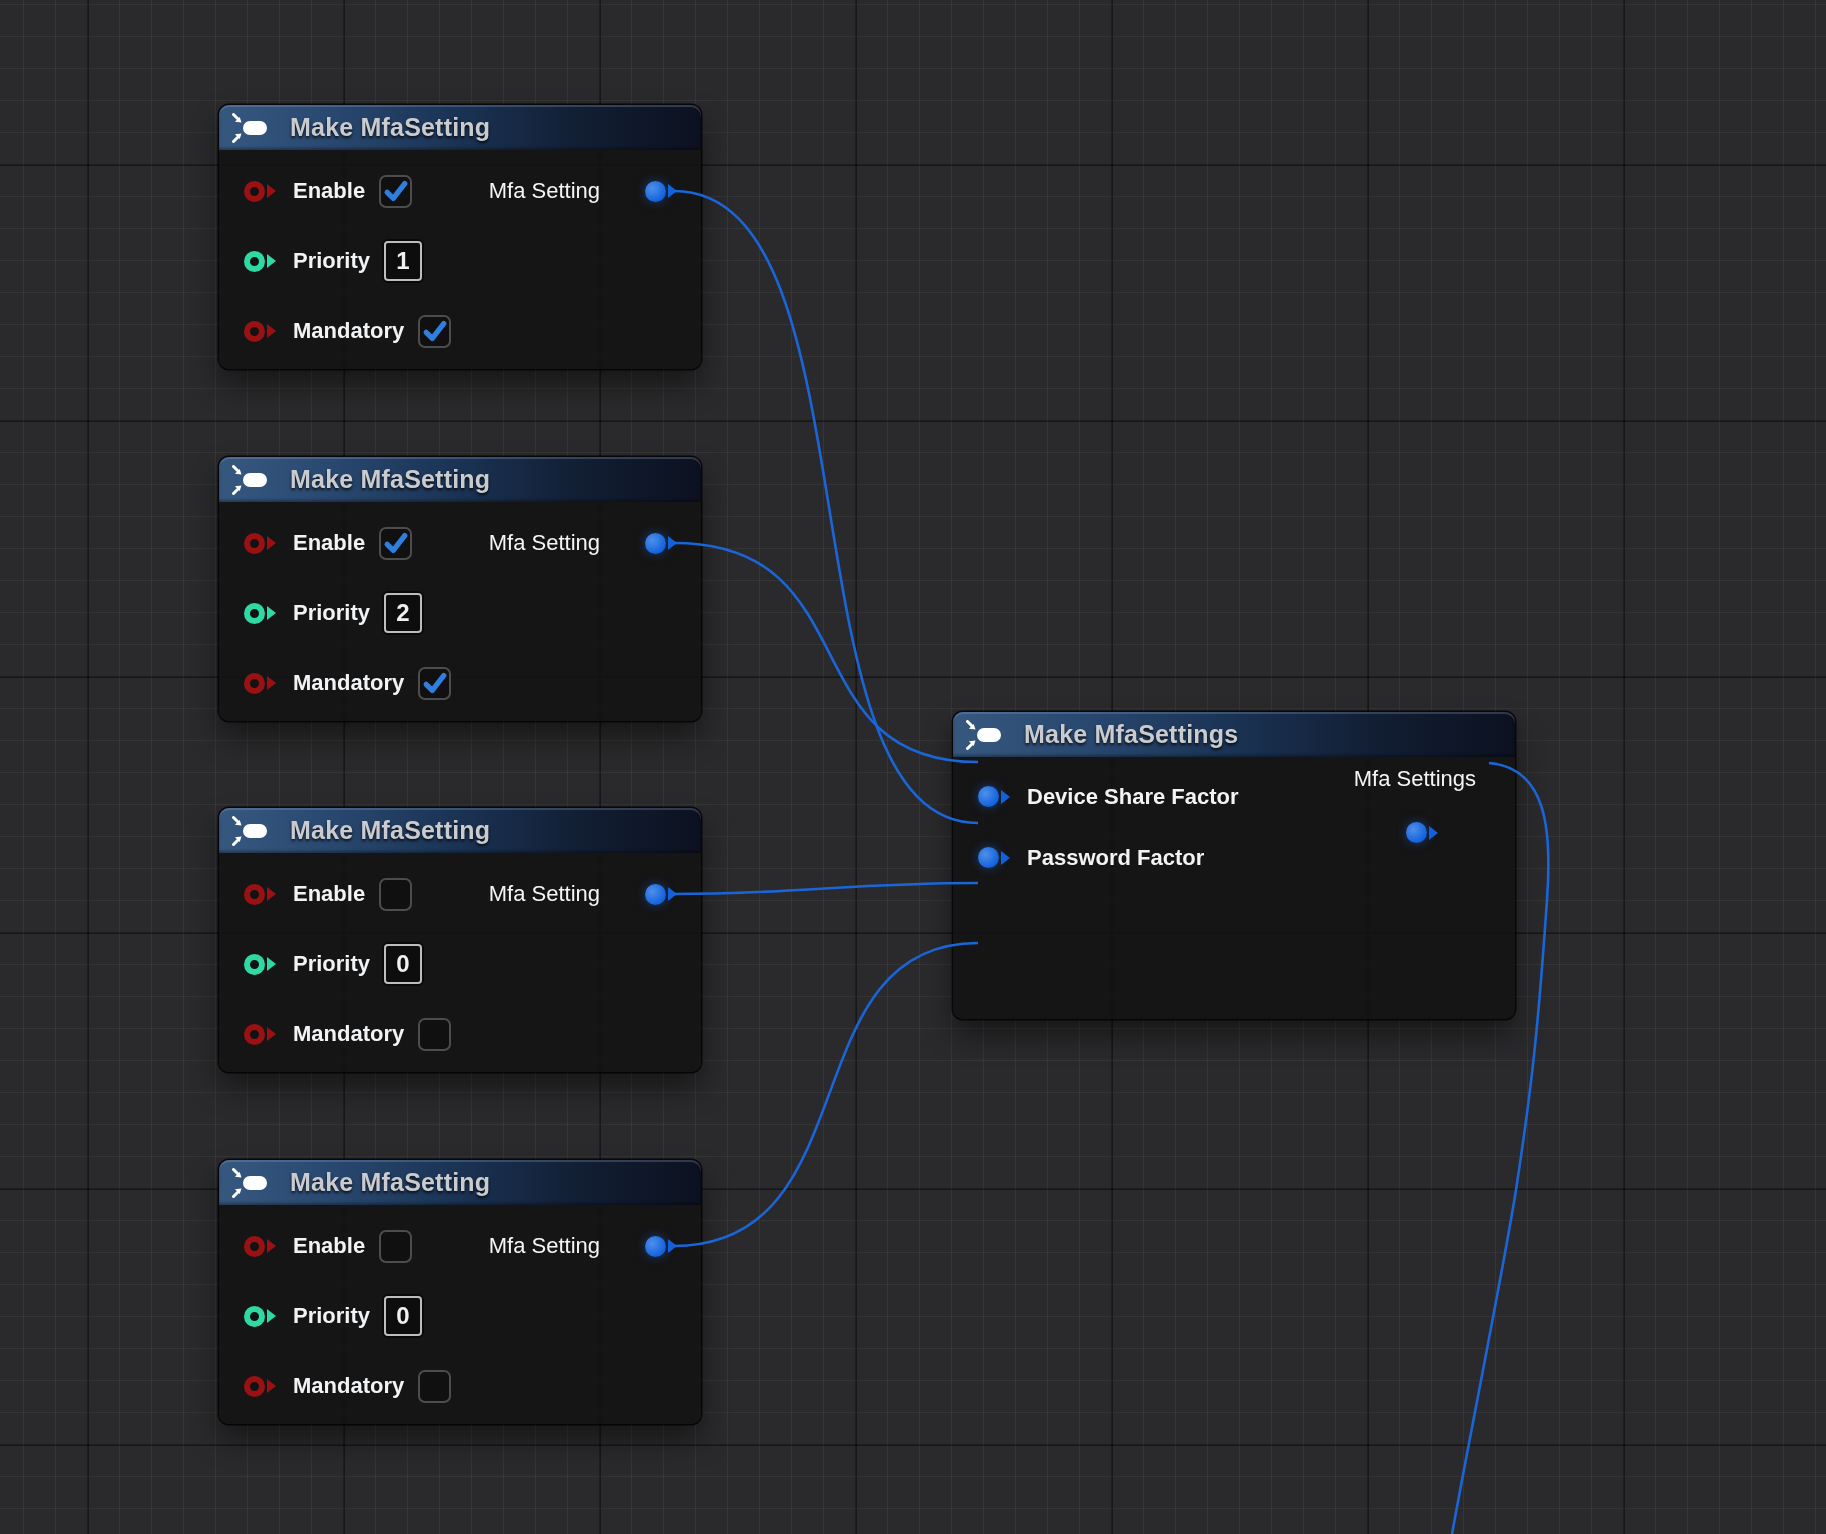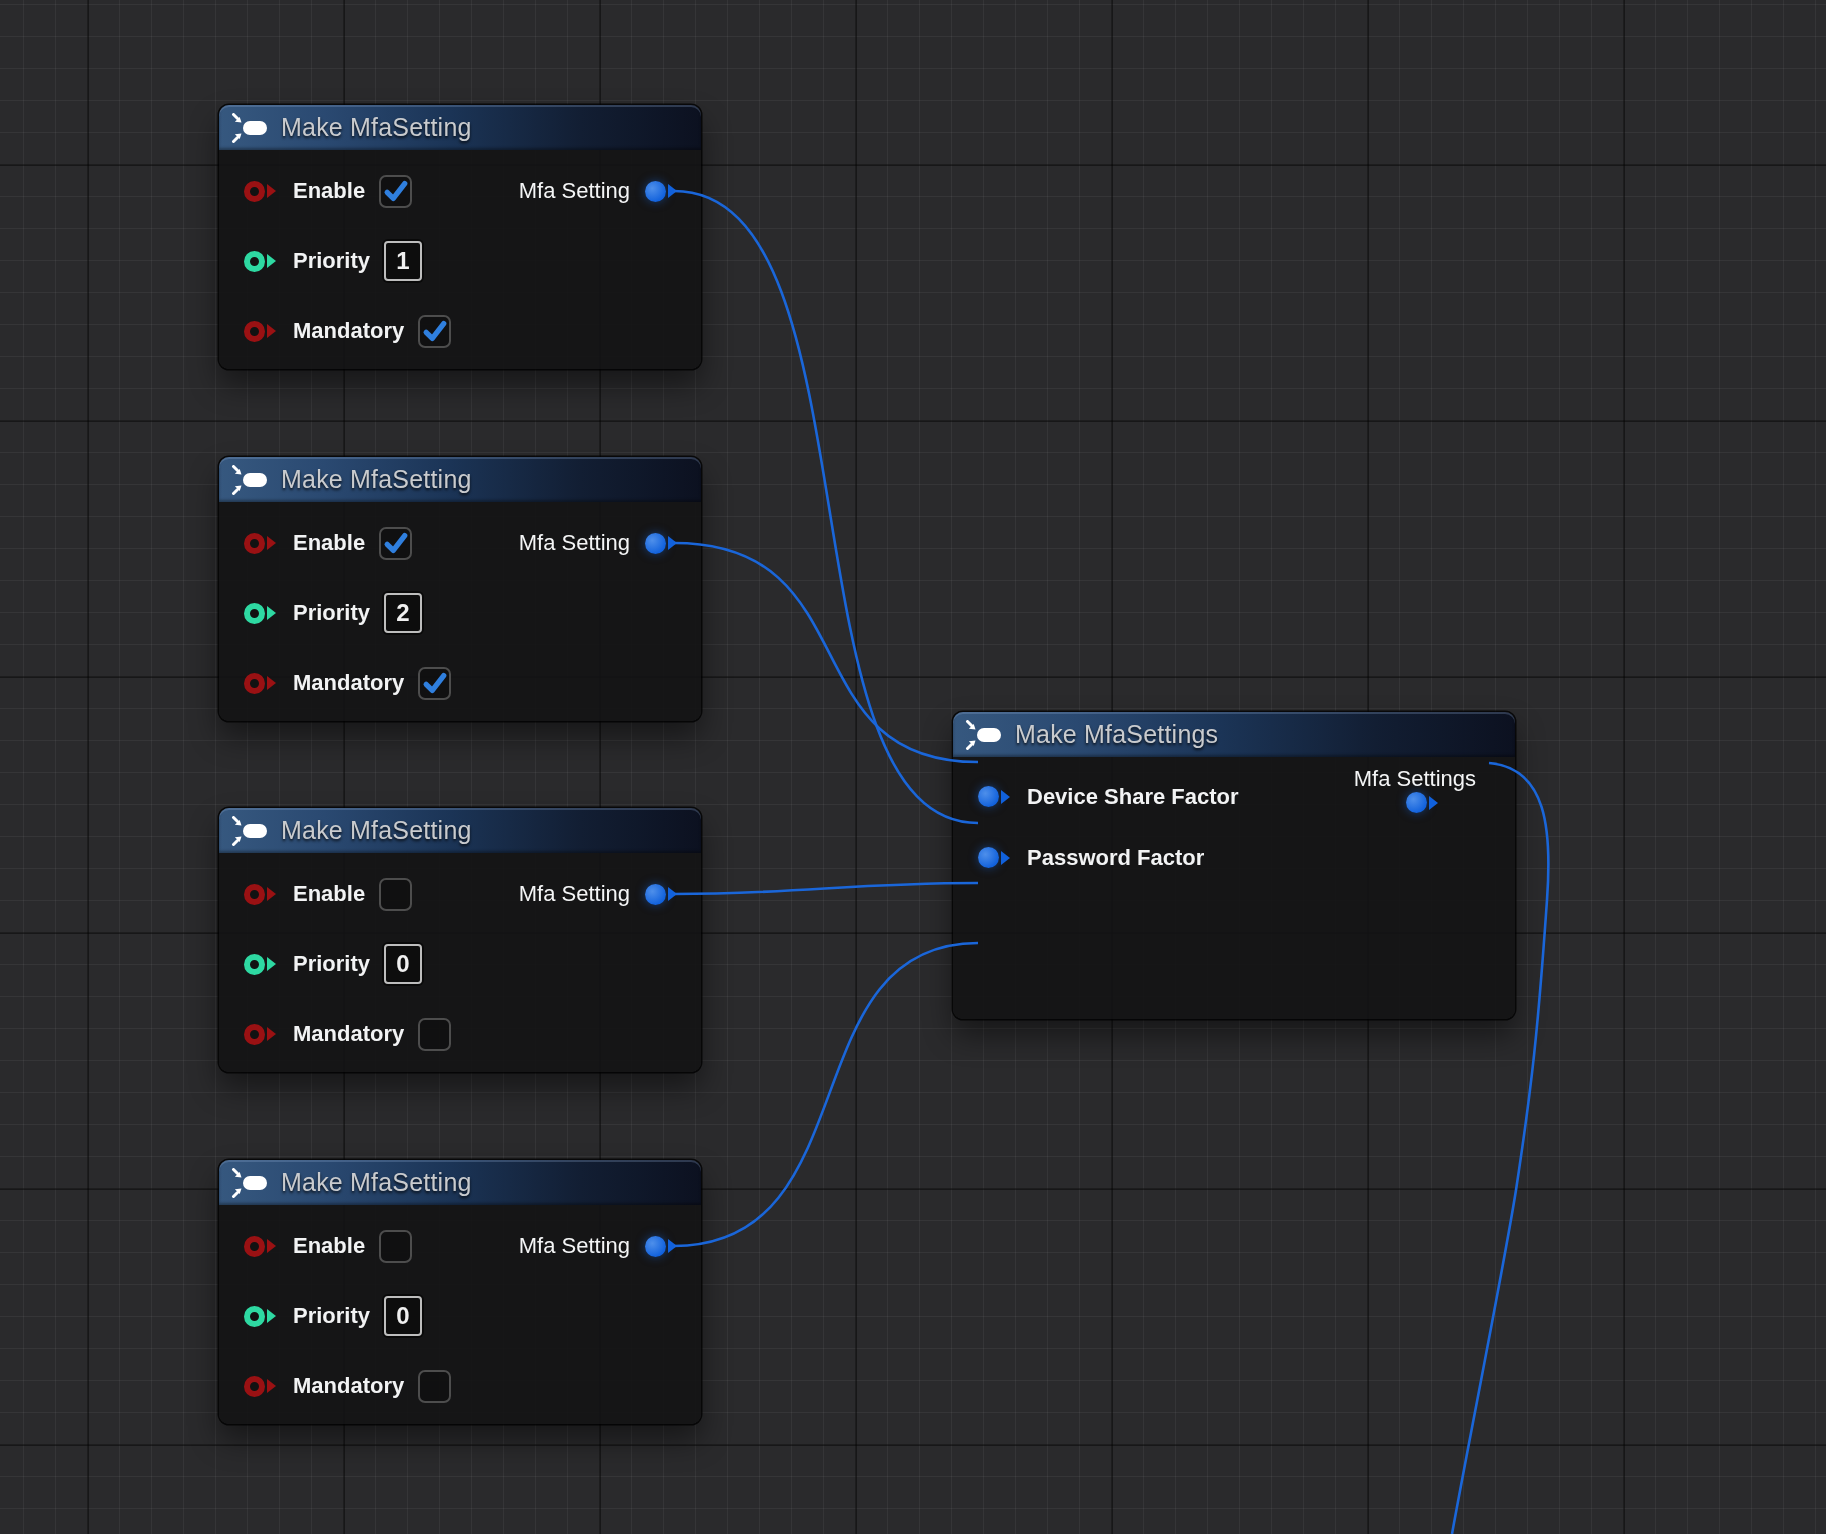--- a/index.html
+++ b/index.html
@@ -23,22 +23,22 @@
     box-shadow:0 0 0 1.5px rgba(0,0,0,.78), 0 16px 30px rgba(0,0,0,.45);
   }
   .node-header{
     height:45px;border-radius:10px 10px 0 0;display:flex;align-items:center;
     padding:0 16px 0 12px;
     background:linear-gradient(to right,#36587F 0%,#2A4971 22%,#1B3456 48%,#121E33 75%,#0C1120 100%);
     box-shadow:inset 0 2px 0 rgba(150,180,220,.25), inset 0 -2px 3px rgba(0,0,0,.35);
   }
   .hicon{flex:0 0 auto;margin-right:10px;}
   .node-title{
-    font-size:25px;font-weight:400;color:#C9CBCE;letter-spacing:.2px;
-    text-shadow:0 2px 3px rgba(0,0,0,.8);white-space:nowrap;
+    font-size:25px;font-weight:700;color:#C9CBCE;letter-spacing:.2px;
+    text-shadow:0 2px 3px rgba(0,0,0,.8);white-space:nowrap;margin-left:9px;
   }
   .rows{padding-top:6px;}
   .row{height:70px;display:flex;align-items:center;padding-left:25px;font-weight:bold;}
   .node--wide .rows{padding-top:9px;}
   .node--wide .row{height:61px;}
   .pin{display:flex;align-items:center;flex:0 0 auto;}
   .pin-c{width:21px;height:21px;border-radius:50%;box-sizing:border-box;}
   .pin--ring .pin-c{border:6px solid var(--pc);background:#121212;}
   .pin--fill .pin-c{
     background:radial-gradient(circle at 35% 35%, #4E8FEA, var(--pc) 72%);
@@ -51,21 +51,21 @@
     margin-left:14px;width:33px;height:33px;box-sizing:border-box;border-radius:7px;
     border:2.5px solid #4D4D4D;background:rgba(10,10,10,.45);
     display:flex;align-items:center;justify-content:center;
   }
   .numbox{
     margin-left:14px;min-width:22px;height:36px;padding:0 6px;box-sizing:content-box;
     border-radius:4px;border:2px solid #BDBDBD;background:#0D0D0D;
     color:#F0F0F0;font-size:24px;display:flex;align-items:center;justify-content:center;
     box-shadow:0 0 0 2px rgba(0,0,0,.55);
   }
-  .output-row{position:absolute;right:24px;top:51px;height:70px;display:flex;align-items:center;}
+  .output-row{position:absolute;right:24px;top:51px;height:70px;display:flex;align-items:center;gap:30px;}
   .node--wide .output-row{top:54px;height:61px;flex-direction:column;}
   .out-label{margin-right:15px;font-size:22px;color:#F4F5F6;white-space:nowrap;}
 </style>
 </head>
 <body>
 
 <svg id="wire-layer" xmlns="http://www.w3.org/2000/svg">
     <path d="M 674,191 C 880,191 780,823 978,823" fill="none" stroke="#1A66D9" stroke-width="2.6"></path>
     <path d="M 674,543 C 870,543 790,762 978,762" fill="none" stroke="#1A66D9" stroke-width="2.6"></path>
     <path d="M 674,894 C 800,894 850,883 978,883" fill="none" stroke="#1A66D9" stroke-width="2.6"></path>

